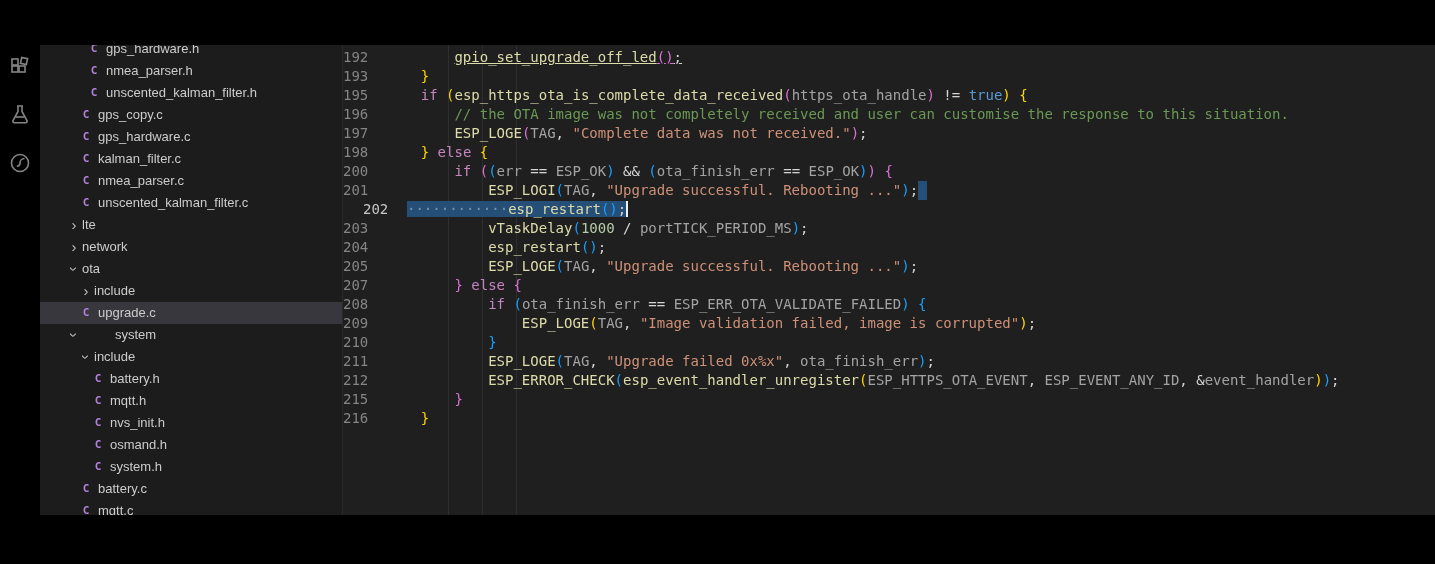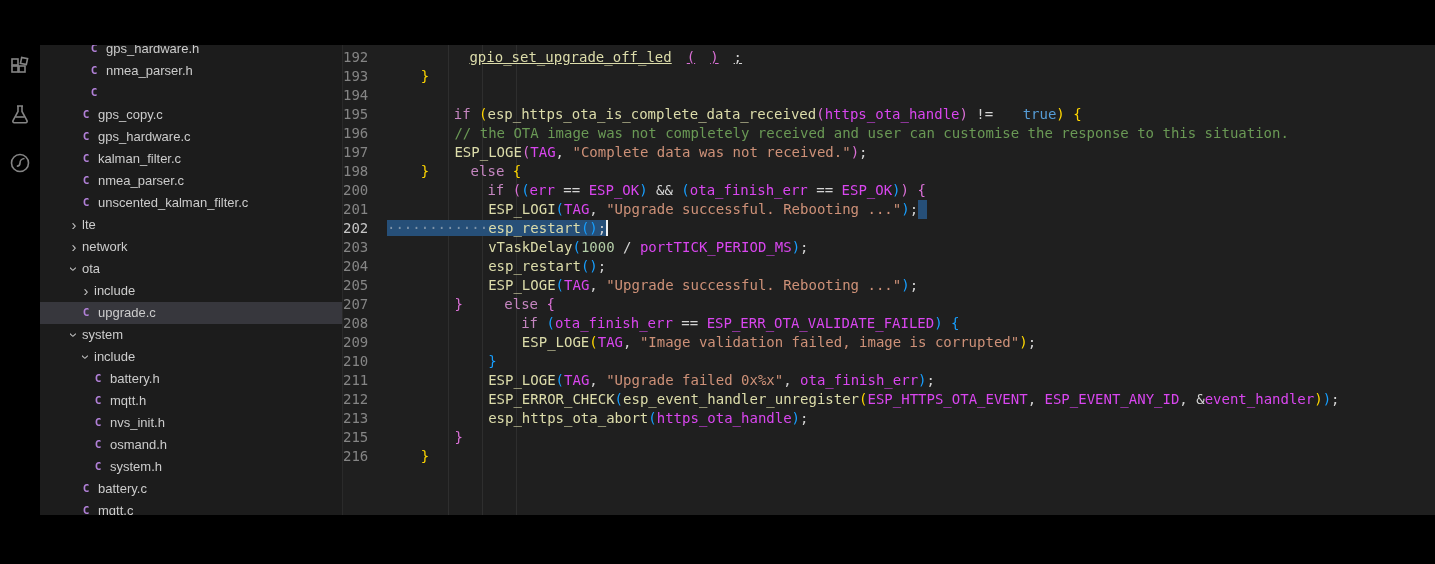--- a/index.html
+++ b/index.html
@@ -51,36 +51,36 @@
   .indent-guide {
     position:absolute; top:0; bottom:0; width:1px;
     background:rgba(255,255,255,0.07); z-index:0;
   }
   .code { position:relative; z-index:1; padding-top:3px; }
   .code-line { height:19px; line-height:19px; white-space:pre; }
   .lnum {
     display:inline-block; width:44px; padding-right:28px; 
     color:#858585; user-select:none;
   }
-  .lnum.active { color:#c6c6c6; }
+  .lnum.active { color:#c6c6c6;margin-left:20px; }
   .lcontent { white-space:pre; }
   .tk { white-space:pre; }
   .pl { color:#d4d4d4; }
-  .kw { color:#c586c0;margin-left:33px; }
-  .cb { color:#569cd6;margin-left:21px; }
+  .kw { color:#c586c0; }
+  .cb { color:#569cd6; }
   .fn { color:#dcdcaa; }
-  .vr { color:#d946ef; }
+  .vr { color:#a3a3a3; }
   .st { color:#ce9178; }
   .cm { color:#6a9955; }
   .nm { color:#b5cea8; }
   .b1 { color:#ffd700; }
   .b2 { color:#da70d6; }
   .b3 { color:#179fff; }
   .ws { color:#7e93a8; }
-  .u  { text-decoration:underline;margin-left:15px; }
+  .u  { text-decoration:underline; }
   .sel { background:#264f78; }
   .nlsel { display:inline-block; width:9px; height:19px; background:#264f78; vertical-align:top; }
   .caret { display:inline-block; width:2px; height:16px; background:#f0f0f0; vertical-align:-3px; }
 </style>
 </head>
 <body>
 
 <div class="screen">
   <div class="app">
 
@@ -112,20 +112,21 @@
           <div class="tree-row" style="padding-left: 46px;">
             <span class="cicon">C</span>
             <span class="tree-label">gps_hardware.h</span>
           </div>
           <div class="tree-row" style="padding-left: 46px;">
             <span class="cicon">C</span>
             <span class="tree-label">nmea_parser.h</span>
           </div>
           <div class="tree-row" style="padding-left: 46px;">
             <span class="cicon">C</span>
+            <span class="tree-label">unscented_kalman_filter.h</span>
           </div>
           <div class="tree-row" style="padding-left: 38px;">
             <span class="cicon">C</span>
             <span class="tree-label">gps_copy.c</span>
           </div>
           <div class="tree-row" style="padding-left: 38px;">
             <span class="cicon">C</span>
             <span class="tree-label">gps_hardware.c</span>
           </div>
           <div class="tree-row" style="padding-left: 38px;">
@@ -153,21 +154,21 @@
             <span class="tree-label">ota</span>
           </div>
           <div class="tree-row" style="padding-left: 38px;">
             <span class="chev">›</span>
             <span class="tree-label">include</span>
           </div>
           <div class="tree-row selected" style="padding-left: 38px;">
             <span class="cicon">C</span>
             <span class="tree-label">upgrade.c</span>
           </div>
-          <div class="tree-row" style="padding-left: 26px;">
+          <div class="tree-row" style="padding-left: 26px; gap: 33px;">
             <span class="chev open">›</span>
             <span class="tree-label">system</span>
           </div>
           <div class="tree-row" style="padding-left: 38px;">
             <span class="chev open">›</span>
             <span class="tree-label">include</span>
           </div>
           <div class="tree-row" style="padding-left: 50px;">
             <span class="cicon">C</span>
             <span class="tree-label">battery.h</span>
@@ -199,37 +200,35 @@
         </div>
     </div>
 
     <div class="editor">
       <div class="indent-guide" style="left:105px;"></div>
       <div class="indent-guide" style="left:139px;"></div>
       <div class="indent-guide" style="left:173px;"></div>
       <div class="code">
           <div class="code-line"><span class="lnum">192</span><span class="lcontent"><span class="tk pl">        </span><span class="tk fn u">gpio_set_upgrade_off_led</span><span class="tk b2 u">(</span><span class="tk b2 u">)</span><span class="tk pl u">;</span></span></div>
           <div class="code-line"><span class="lnum">193</span><span class="lcontent"><span class="tk pl">    </span><span class="tk b1">}</span></span></div>
-          <div class="code-line"><span class="lnum">194</span><span class="lcontent"></span></div>
           <div class="code-line"><span class="lnum">195</span><span class="lcontent"><span class="tk pl">    </span><span class="tk kw">if</span><span class="tk pl"> </span><span class="tk b1">(</span><span class="tk fn">esp_https_ota_is_complete_data_received</span><span class="tk b2">(</span><span class="tk vr">https_ota_handle</span><span class="tk b2">)</span><span class="tk pl"> != </span><span class="tk cb">true</span><span class="tk b1">)</span><span class="tk pl"> </span><span class="tk b1">{</span></span></div>
           <div class="code-line"><span class="lnum">196</span><span class="lcontent"><span class="tk pl">        </span><span class="tk cm">// the OTA image was not completely received and user can customise the response to this situation.</span></span></div>
           <div class="code-line"><span class="lnum">197</span><span class="lcontent"><span class="tk pl">        </span><span class="tk fn">ESP_LOGE</span><span class="tk b2">(</span><span class="tk vr">TAG</span><span class="tk pl">, </span><span class="tk st">"Complete data was not received."</span><span class="tk b2">)</span><span class="tk pl">;</span></span></div>
           <div class="code-line"><span class="lnum">198</span><span class="lcontent"><span class="tk pl">    </span><span class="tk b1">}</span><span class="tk pl"> </span><span class="tk kw">else</span><span class="tk pl"> </span><span class="tk b1">{</span></span></div>
           <div class="code-line"><span class="lnum">200</span><span class="lcontent"><span class="tk pl">        </span><span class="tk kw">if</span><span class="tk pl"> </span><span class="tk b2">(</span><span class="tk b3">(</span><span class="tk vr">err</span><span class="tk pl"> == </span><span class="tk vr">ESP_OK</span><span class="tk b3">)</span><span class="tk pl"> &amp;&amp; </span><span class="tk b3">(</span><span class="tk vr">ota_finish_err</span><span class="tk pl"> == </span><span class="tk vr">ESP_OK</span><span class="tk b3">)</span><span class="tk b2">)</span><span class="tk pl"> </span><span class="tk b2">{</span></span></div>
           <div class="code-line"><span class="lnum">201</span><span class="lcontent"><span class="tk pl">            </span><span class="tk fn">ESP_LOGI</span><span class="tk b3">(</span><span class="tk vr">TAG</span><span class="tk pl">, </span><span class="tk st">"Upgrade successful. Rebooting ..."</span><span class="tk b3">)</span><span class="tk pl">;</span><span class="tk nlsel"></span></span></div>
           <div class="code-line"><span class="lnum active">202</span><span class="lcontent"><span class="tk ws sel">············</span><span class="tk fn sel">esp_restart</span><span class="tk b3 sel">(</span><span class="tk b3 sel">)</span><span class="tk pl sel">;</span><span class="caret"></span></span></div>
           <div class="code-line"><span class="lnum">203</span><span class="lcontent"><span class="tk pl">            </span><span class="tk fn">vTaskDelay</span><span class="tk b3">(</span><span class="tk nm">1000</span><span class="tk pl"> / </span><span class="tk vr">portTICK_PERIOD_MS</span><span class="tk b3">)</span><span class="tk pl">;</span></span></div>
           <div class="code-line"><span class="lnum">204</span><span class="lcontent"><span class="tk pl">            </span><span class="tk fn">esp_restart</span><span class="tk b3">(</span><span class="tk b3">)</span><span class="tk pl">;</span></span></div>
           <div class="code-line"><span class="lnum">205</span><span class="lcontent"><span class="tk pl">            </span><span class="tk fn">ESP_LOGE</span><span class="tk b3">(</span><span class="tk vr">TAG</span><span class="tk pl">, </span><span class="tk st">"Upgrade successful. Rebooting ..."</span><span class="tk b3">)</span><span class="tk pl">;</span></span></div>
           <div class="code-line"><span class="lnum">207</span><span class="lcontent"><span class="tk pl">        </span><span class="tk b2">}</span><span class="tk pl"> </span><span class="tk kw">else</span><span class="tk pl"> </span><span class="tk b2">{</span></span></div>
           <div class="code-line"><span class="lnum">208</span><span class="lcontent"><span class="tk pl">            </span><span class="tk kw">if</span><span class="tk pl"> </span><span class="tk b3">(</span><span class="tk vr">ota_finish_err</span><span class="tk pl"> == </span><span class="tk vr">ESP_ERR_OTA_VALIDATE_FAILED</span><span class="tk b3">)</span><span class="tk pl"> </span><span class="tk b3">{</span></span></div>
           <div class="code-line"><span class="lnum">209</span><span class="lcontent"><span class="tk pl">                </span><span class="tk fn">ESP_LOGE</span><span class="tk b1">(</span><span class="tk vr">TAG</span><span class="tk pl">, </span><span class="tk st">"Image validation failed, image is corrupted"</span><span class="tk b1">)</span><span class="tk pl">;</span></span></div>
           <div class="code-line"><span class="lnum">210</span><span class="lcontent"><span class="tk pl">            </span><span class="tk b3">}</span></span></div>
           <div class="code-line"><span class="lnum">211</span><span class="lcontent"><span class="tk pl">            </span><span class="tk fn">ESP_LOGE</span><span class="tk b3">(</span><span class="tk vr">TAG</span><span class="tk pl">, </span><span class="tk st">"Upgrade failed 0x%x"</span><span class="tk pl">, </span><span class="tk vr">ota_finish_err</span><span class="tk b3">)</span><span class="tk pl">;</span></span></div>
           <div class="code-line"><span class="lnum">212</span><span class="lcontent"><span class="tk pl">            </span><span class="tk fn">ESP_ERROR_CHECK</span><span class="tk b3">(</span><span class="tk fn">esp_event_handler_unregister</span><span class="tk b1">(</span><span class="tk vr">ESP_HTTPS_OTA_EVENT</span><span class="tk pl">, </span><span class="tk vr">ESP_EVENT_ANY_ID</span><span class="tk pl">, &amp;</span><span class="tk vr">event_handler</span><span class="tk b1">)</span><span class="tk b3">)</span><span class="tk pl">;</span></span></div>
-          <div class="code-line"><span class="lnum">213</span><span class="lcontent"><span class="tk pl">            </span><span class="tk fn">esp_https_ota_abort</span><span class="tk b3">(</span><span class="tk vr">https_ota_handle</span><span class="tk b3">)</span><span class="tk pl">;</span></span></div>
           <div class="code-line"><span class="lnum">215</span><span class="lcontent"><span class="tk pl">        </span><span class="tk b2">}</span></span></div>
           <div class="code-line"><span class="lnum">216</span><span class="lcontent"><span class="tk pl">    </span><span class="tk b1">}</span></span></div>
         </div>
     </div>
 
   </div>
 </div>
 
 </body></html>

